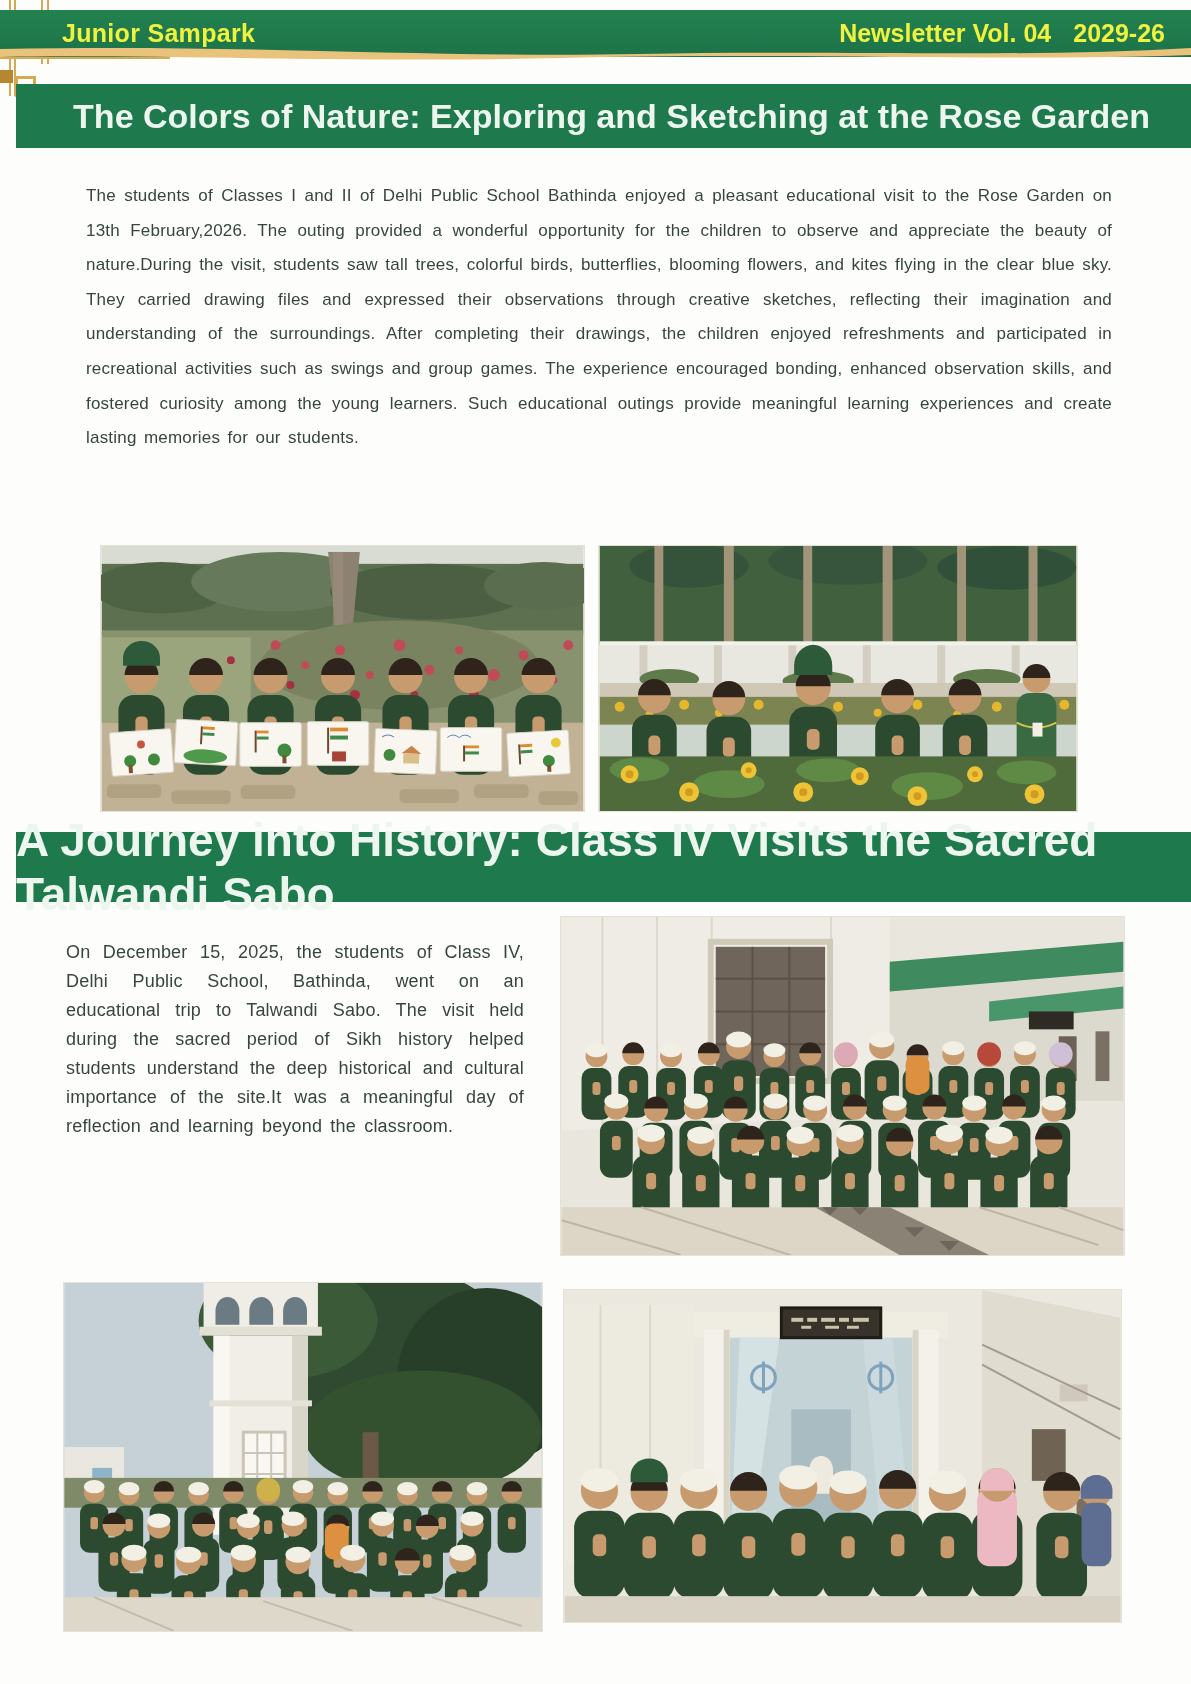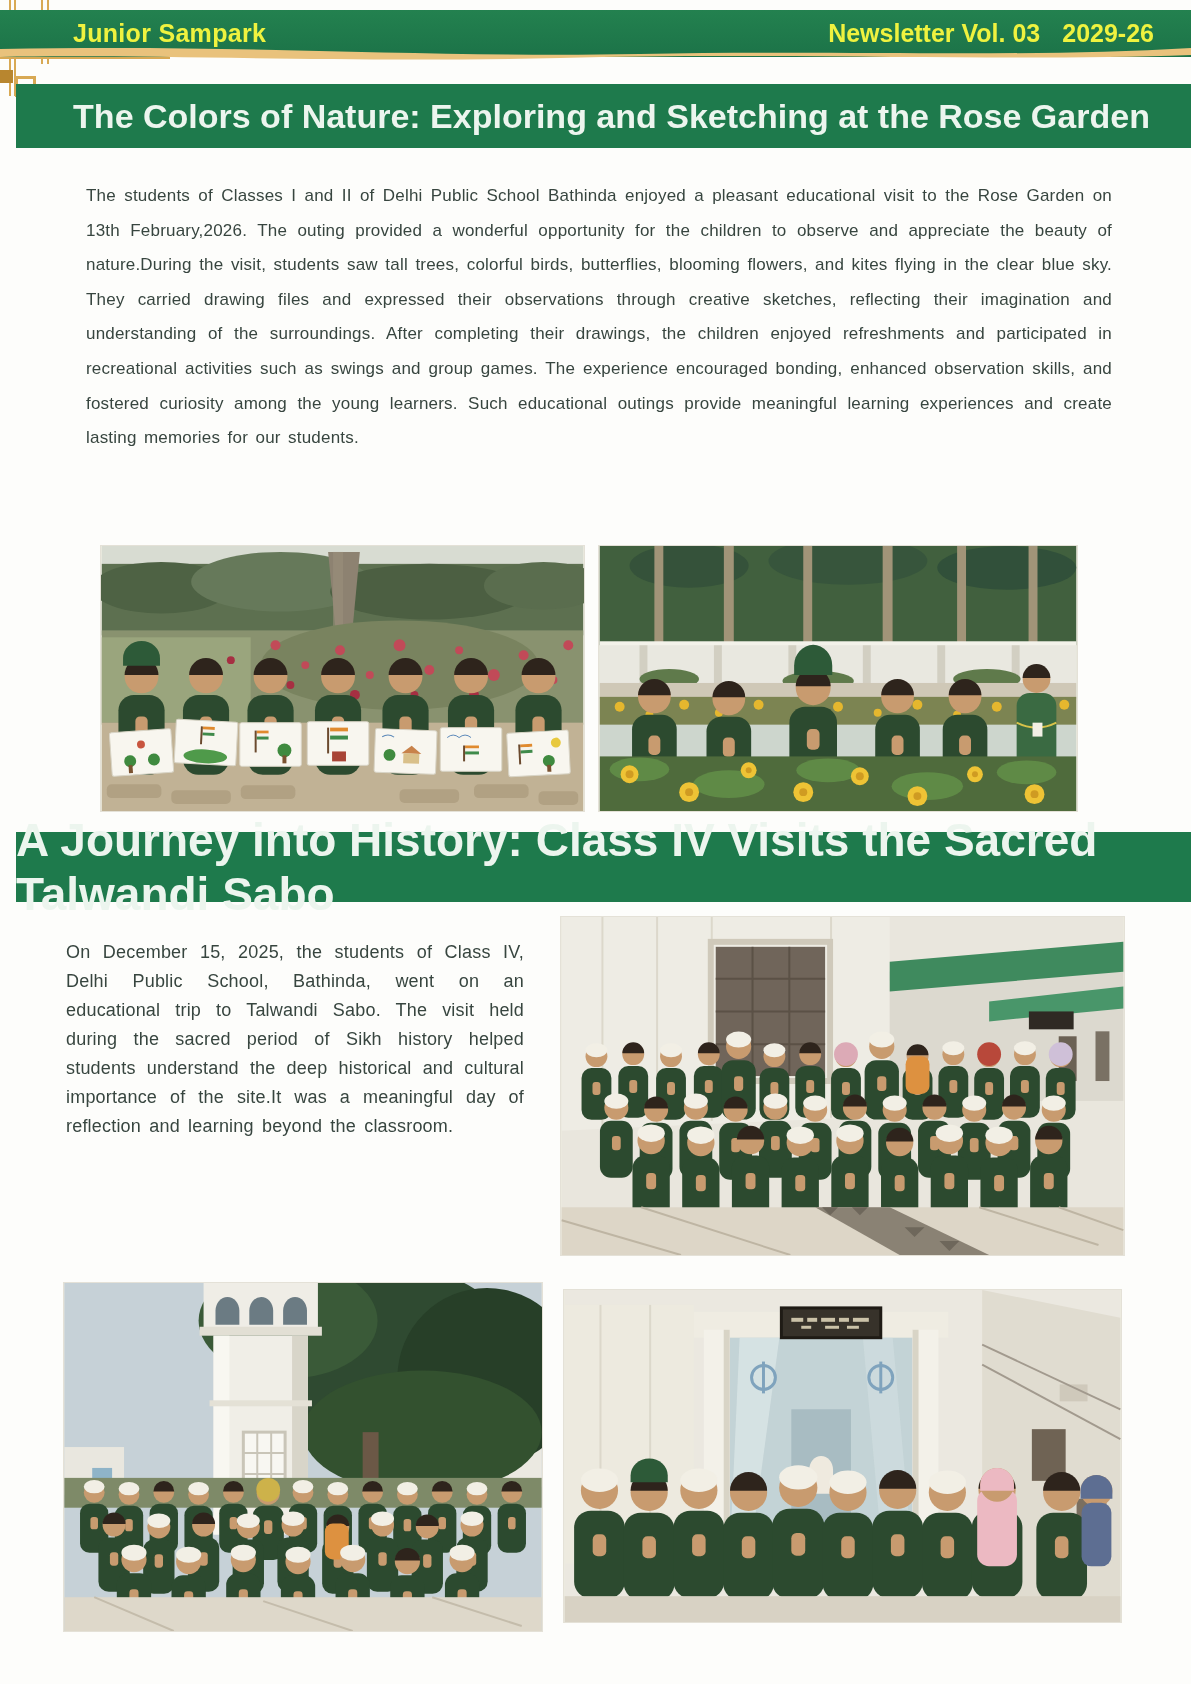--- a/index.html
+++ b/index.html
@@ -3,21 +3,21 @@
 <meta charset="utf-8">
 <style>
   html,body{margin:0;padding:0;background:#ffffff;}
   .page{position:relative;width:1191px;height:1684px;background:#fdfdfb;
         font-family:"Liberation Sans",sans-serif;overflow:hidden;}
 
   
   .topbar{position:absolute;left:0;top:10px;width:1191px;height:47px;
           background:linear-gradient(180deg,#23814f,#1c7348);
           display:flex;align-items:center;justify-content:space-between;
-          padding:0 37px;box-sizing:border-box;}
+          padding:0 26px;box-sizing:border-box;}
   .brand{color:#eff23f;font-weight:bold;font-size:25px;letter-spacing:.3px;margin-left:36px;}
   .vol-wrap{display:flex;gap:22px;color:#eff23f;font-weight:bold;font-size:25px;}
   .swoosh{position:absolute;left:0;bottom:-5px;width:1191px;height:16px;}
 
   
   .orn{position:absolute;background:#d8a954;}
   .orn-v1{left:9px;top:0;width:2px;height:96px;}
   .orn-v2{left:14px;top:0;width:2px;height:96px;}
   .orn-v3{left:41px;top:0;width:2px;height:64px;}
   .orn-v4{left:47px;top:0;width:2px;height:64px;}
@@ -80,21 +80,21 @@
     <div class="orn orn-v4"></div>
     <div class="orn orn-h1"></div>
     <div class="orn orn-h2"></div>
     <div class="orn orn-sq1"></div>
     <div class="orn orn-sq2"></div>
   </div>
 
   <header class="topbar">
     <span class="brand">Junior Sampark</span>
     <span class="vol-wrap">
-      <span>Newsletter Vol. 03</span>
+      <span>Newsletter Vol. 04</span>
       <span>2029-26</span>
     </span>
     <svg class="swoosh" viewBox="0 0 1191 16" preserveAspectRatio="none" aria-hidden="true">
       <path d="M0,3 C250,-2 420,12 640,8 C850,4 1020,12 1191,2 L1191,9 C1000,16 780,6 560,12 C340,17 150,8 0,11 Z" fill="#e9c27c"></path>
     </svg>
   </header>
 
   <div class="banner banner1">
     <span>The Colors of Nature: Exploring and Sketching at the Rose Garden</span>
   </div>

